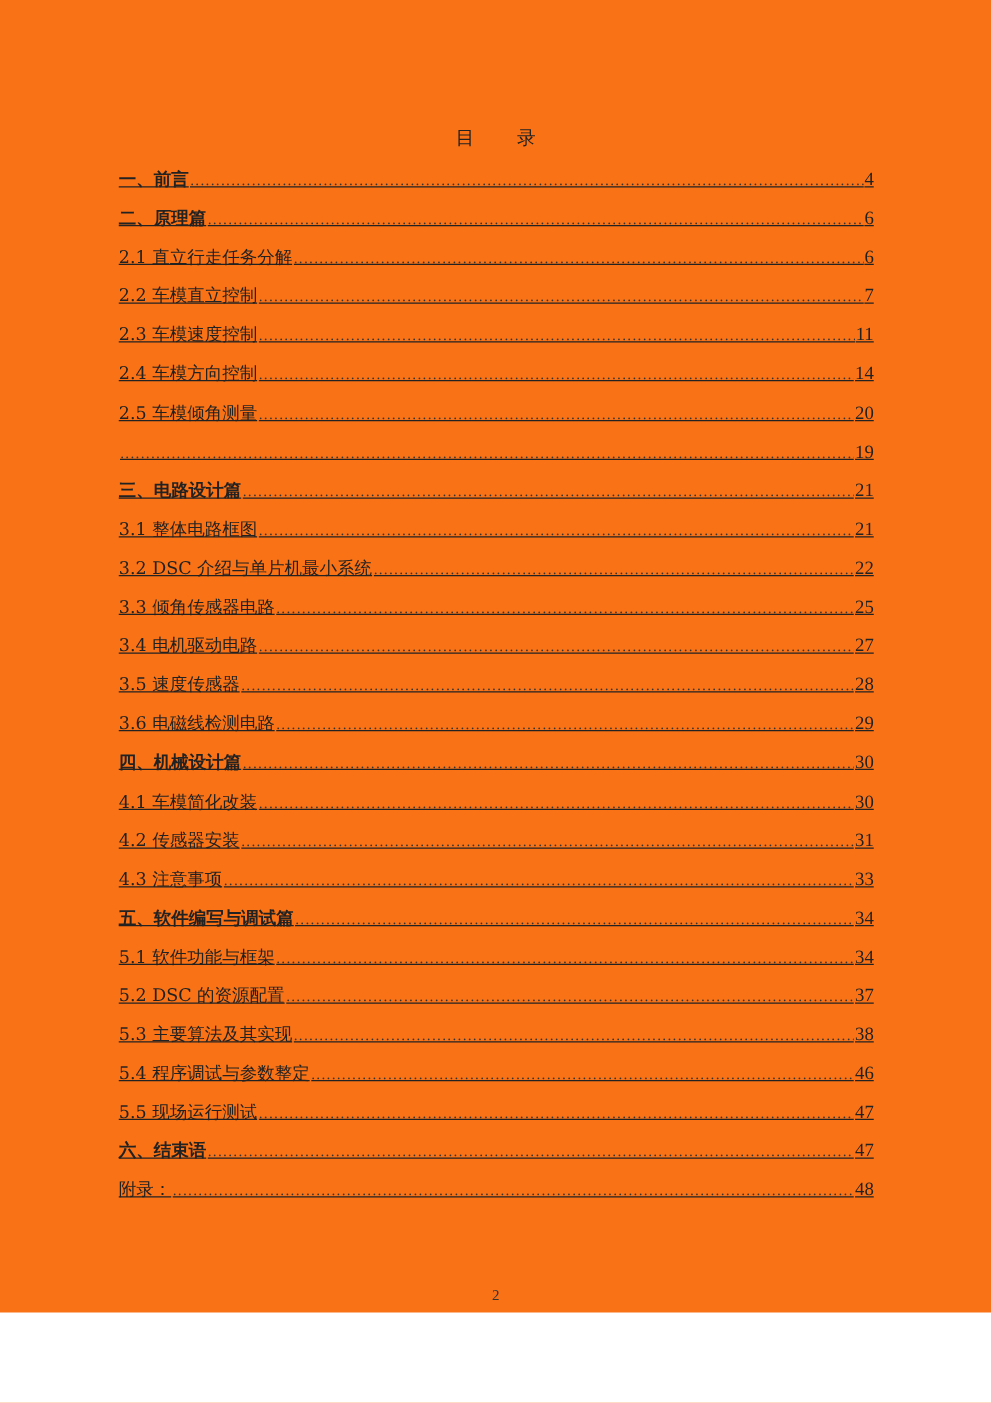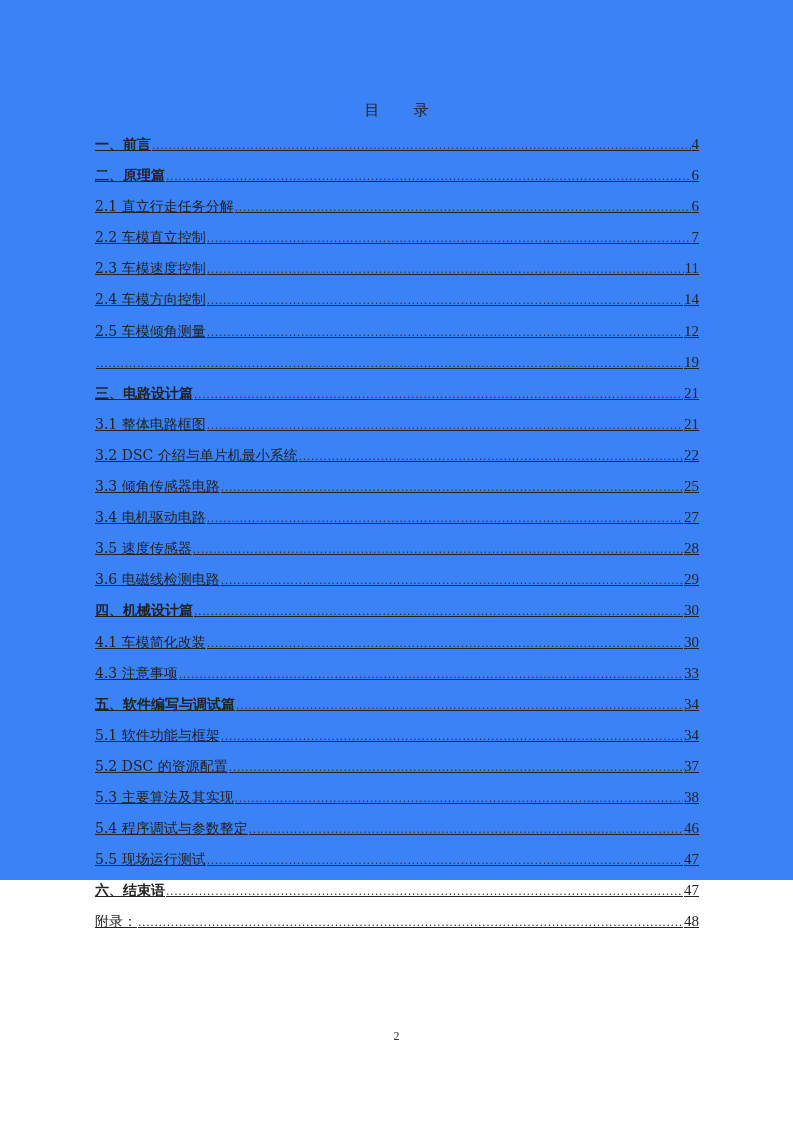--- a/index.html
+++ b/index.html
@@ -1,21 +1,21 @@
 <!DOCTYPE html>
 <html><head>
   <meta charset="utf-8">
   <style>
     html, body { margin: 0; padding: 0; background: #ffffff; }
     body {
       width: 793px; height: 1122px; position: relative; overflow: hidden;
       font-family: "DejaVu Serif", "Liberation Serif", serif;
       color: #1a1a1a;
     }
-    .page { position: absolute; left: 0; top: 0; width: 793px; height: 880px; background: #3b82f6; }
+    .page { position: absolute; left: 0; top: 0; width: 793px; height: 1050px; background: #f97316; }
     .toc-title {
       position: absolute; top: 101px; left: 0; width: 793px; text-align: center;
       font-size: 15px; letter-spacing: 0; color: #222;
     }
     .toc-title .gap { display: inline-block; width: 34px; }
     .toc-list { position: absolute; left: 95px; top: 133px; width: 604px; }
     .toc-row {
       display: flex; align-items: baseline; height: 31.1px; line-height: 22px;
       font-size: 14px; color: #222; cursor: pointer; text-decoration: underline;
     }
@@ -69,21 +69,21 @@
         <span class="pg">11</span>
       </div>
       <div class="toc-row">
         <span class="label">2.4 车模方向控制</span>
         <span class="leader"></span>
         <span class="pg">14</span>
       </div>
       <div class="toc-row">
         <span class="label">2.5 车模倾角测量</span>
         <span class="leader"></span>
-        <span class="pg">12</span>
+        <span class="pg">20</span>
       </div>
       <div class="toc-row">
         <span class="leader"></span>
         <span class="pg">19</span>
       </div>
       <div class="toc-row bold">
         <span class="label">三、电路设计篇</span>
         <span class="leader"></span>
         <span class="pg">21</span>
       </div>
@@ -119,20 +119,25 @@
       </div>
       <div class="toc-row bold">
         <span class="label">四、机械设计篇</span>
         <span class="leader"></span>
         <span class="pg">30</span>
       </div>
       <div class="toc-row">
         <span class="label">4.1 车模简化改装</span>
         <span class="leader"></span>
         <span class="pg">30</span>
+      </div>
+      <div class="toc-row">
+        <span class="label">4.2 传感器安装</span>
+        <span class="leader"></span>
+        <span class="pg">31</span>
       </div>
       <div class="toc-row">
         <span class="label">4.3 注意事项</span>
         <span class="leader"></span>
         <span class="pg">33</span>
       </div>
       <div class="toc-row bold">
         <span class="label">五、软件编写与调试篇</span>
         <span class="leader"></span>
         <span class="pg">34</span>

